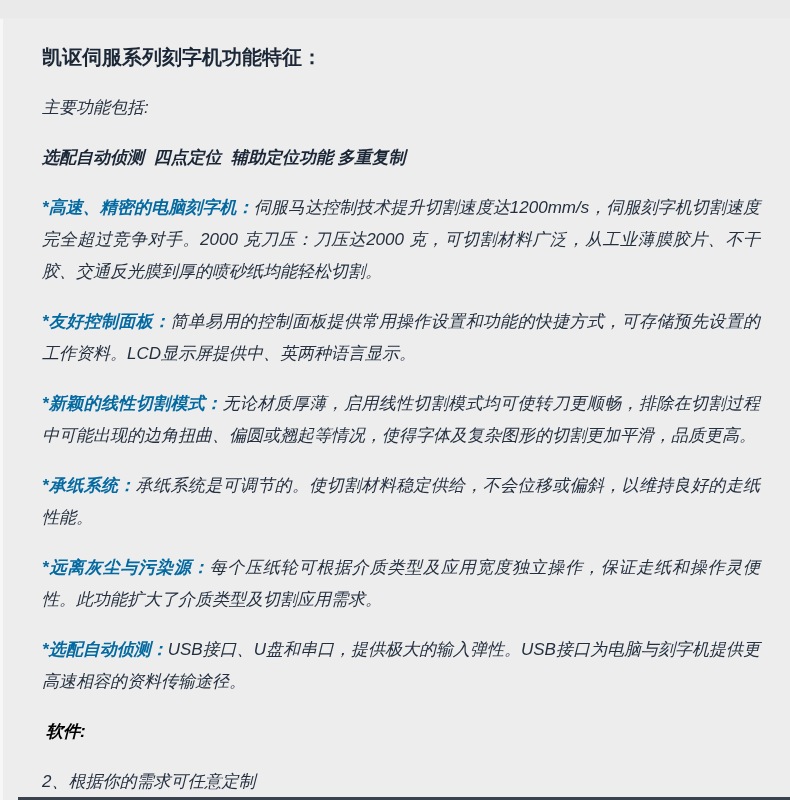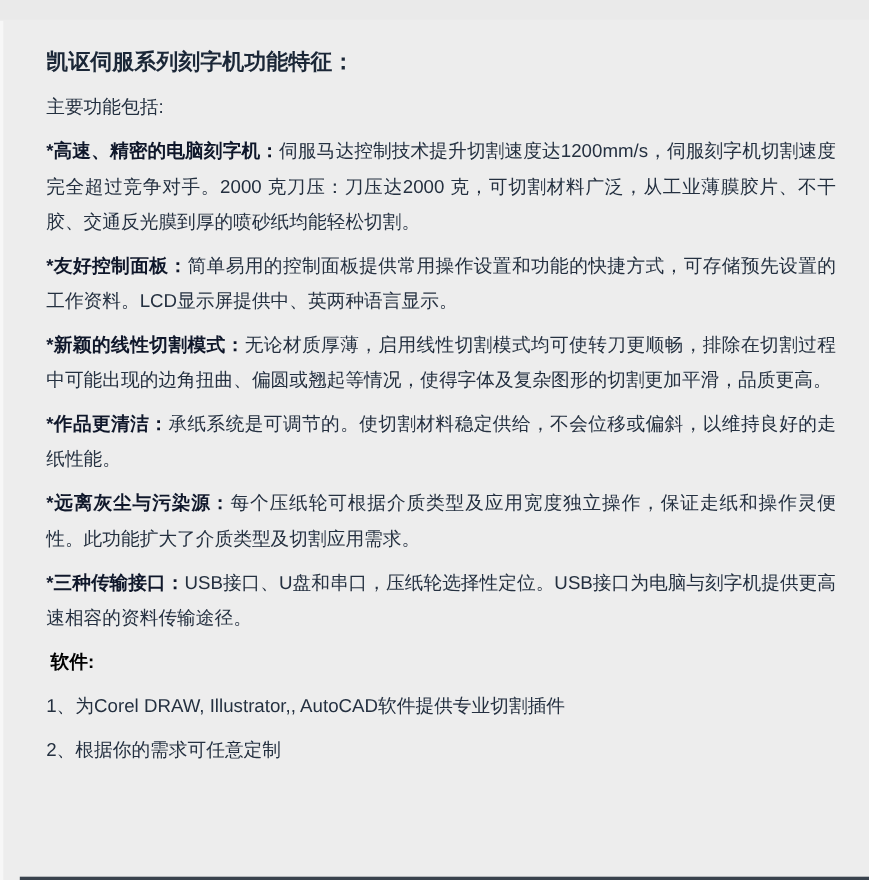--- a/index.html
+++ b/index.html
@@ -38,37 +38,38 @@
     box-sizing: content-box;
   }
   .title {
     font-size: 20px;
     line-height: 34px;
     font-weight: 700;
     color: #1b2737;
     margin: 0 0 4px 0;
   }
   p {
-    margin: 8px 0 2px 0;
+    margin: 18px 0 2px 0;
     font-size: 17px;
     line-height: 32px;
     text-align: justify;
     text-justify: inter-ideograph;
+    font-style: italic;
   }
   p.no-justify {
     text-align: left;
   }
   .highlight {
     font-weight: 700;
     color: #1b2737;
     white-space: pre-wrap;
   }
   .lead {
     font-weight: 700;
-    color: #0f172a;
+    color: #0369a1;
   }
   .software-heading {
     font-weight: 700;
     color: #000000;
     padding-left: 4px;
   }
   .bottom-cut {
     position: absolute;
     left: 18px;
     right: 0;
@@ -82,36 +83,36 @@
 
 <div class="top-band"></div>
 <div class="left-strip"></div>
 
 <div class="content">
 
   <h1 class="title">凯讴伺服系列刻字机功能特征：</h1>
 
   <p class="no-justify">主要功能包括:</p>
 
+  <p class="highlight no-justify">选配自动侦测  四点定位  辅助定位功能 多重复制</p>
 
   <p><span class="lead">*高速、精密的电脑刻字机：</span><span>伺服马达控制技术提升切割速度达1200mm/s，伺服刻字机切割速度完全超过竞争对手。2000 克刀压：刀压达2000 克，可切割材料广泛，从工业薄膜胶片、不干胶、交通反光膜到厚的喷砂纸均能轻松切割。</span></p>
 
   <p><span class="lead">*友好控制面板：</span><span>简单易用的控制面板提供常用操作设置和功能的快捷方式，可存储预先设置的工作资料。LCD显示屏提供中、英两种语言显示。</span></p>
 
   <p><span class="lead">*新颖的线性切割模式：</span><span>无论材质厚薄，启用线性切割模式均可使转刀更顺畅，排除在切割过程中可能出现的边角扭曲、偏圆或翘起等情况，使得字体及复杂图形的切割更加平滑，品质更高。</span></p>
 
-  <p><span class="lead">*作品更清洁：</span><span>承纸系统是可调节的。使切割材料稳定供给，不会位移或偏斜，以维持良好的走纸性能。</span></p>
+  <p><span class="lead">*承纸系统：</span><span>承纸系统是可调节的。使切割材料稳定供给，不会位移或偏斜，以维持良好的走纸性能。</span></p>
 
 
   <p><span class="lead">*远离灰尘与污染源：</span><span>每个压纸轮可根据介质类型及应用宽度独立操作，保证走纸和操作灵便性。此功能扩大了介质类型及切割应用需求。</span></p>
 
-  <p><span class="lead">*三种传输接口：</span><span>USB接口、U盘和串口，压纸轮选择性定位。USB接口为电脑与刻字机提供更高速相容的资料传输途径。</span></p>
+  <p><span class="lead">*选配自动侦测：</span><span>USB接口、U盘和串口，提供极大的输入弹性。USB接口为电脑与刻字机提供更高速相容的资料传输途径。</span></p>
 
 
   <p class="software-heading no-justify">软件:</p>
 
-  <p class="no-justify">1、为Corel DRAW, Illustrator,, AutoCAD软件提供专业切割插件</p>
 
   <p class="no-justify">2、根据你的需求可任意定制</p>
 
 </div>
 
 <div class="bottom-cut"></div>
 
 </body></html>

